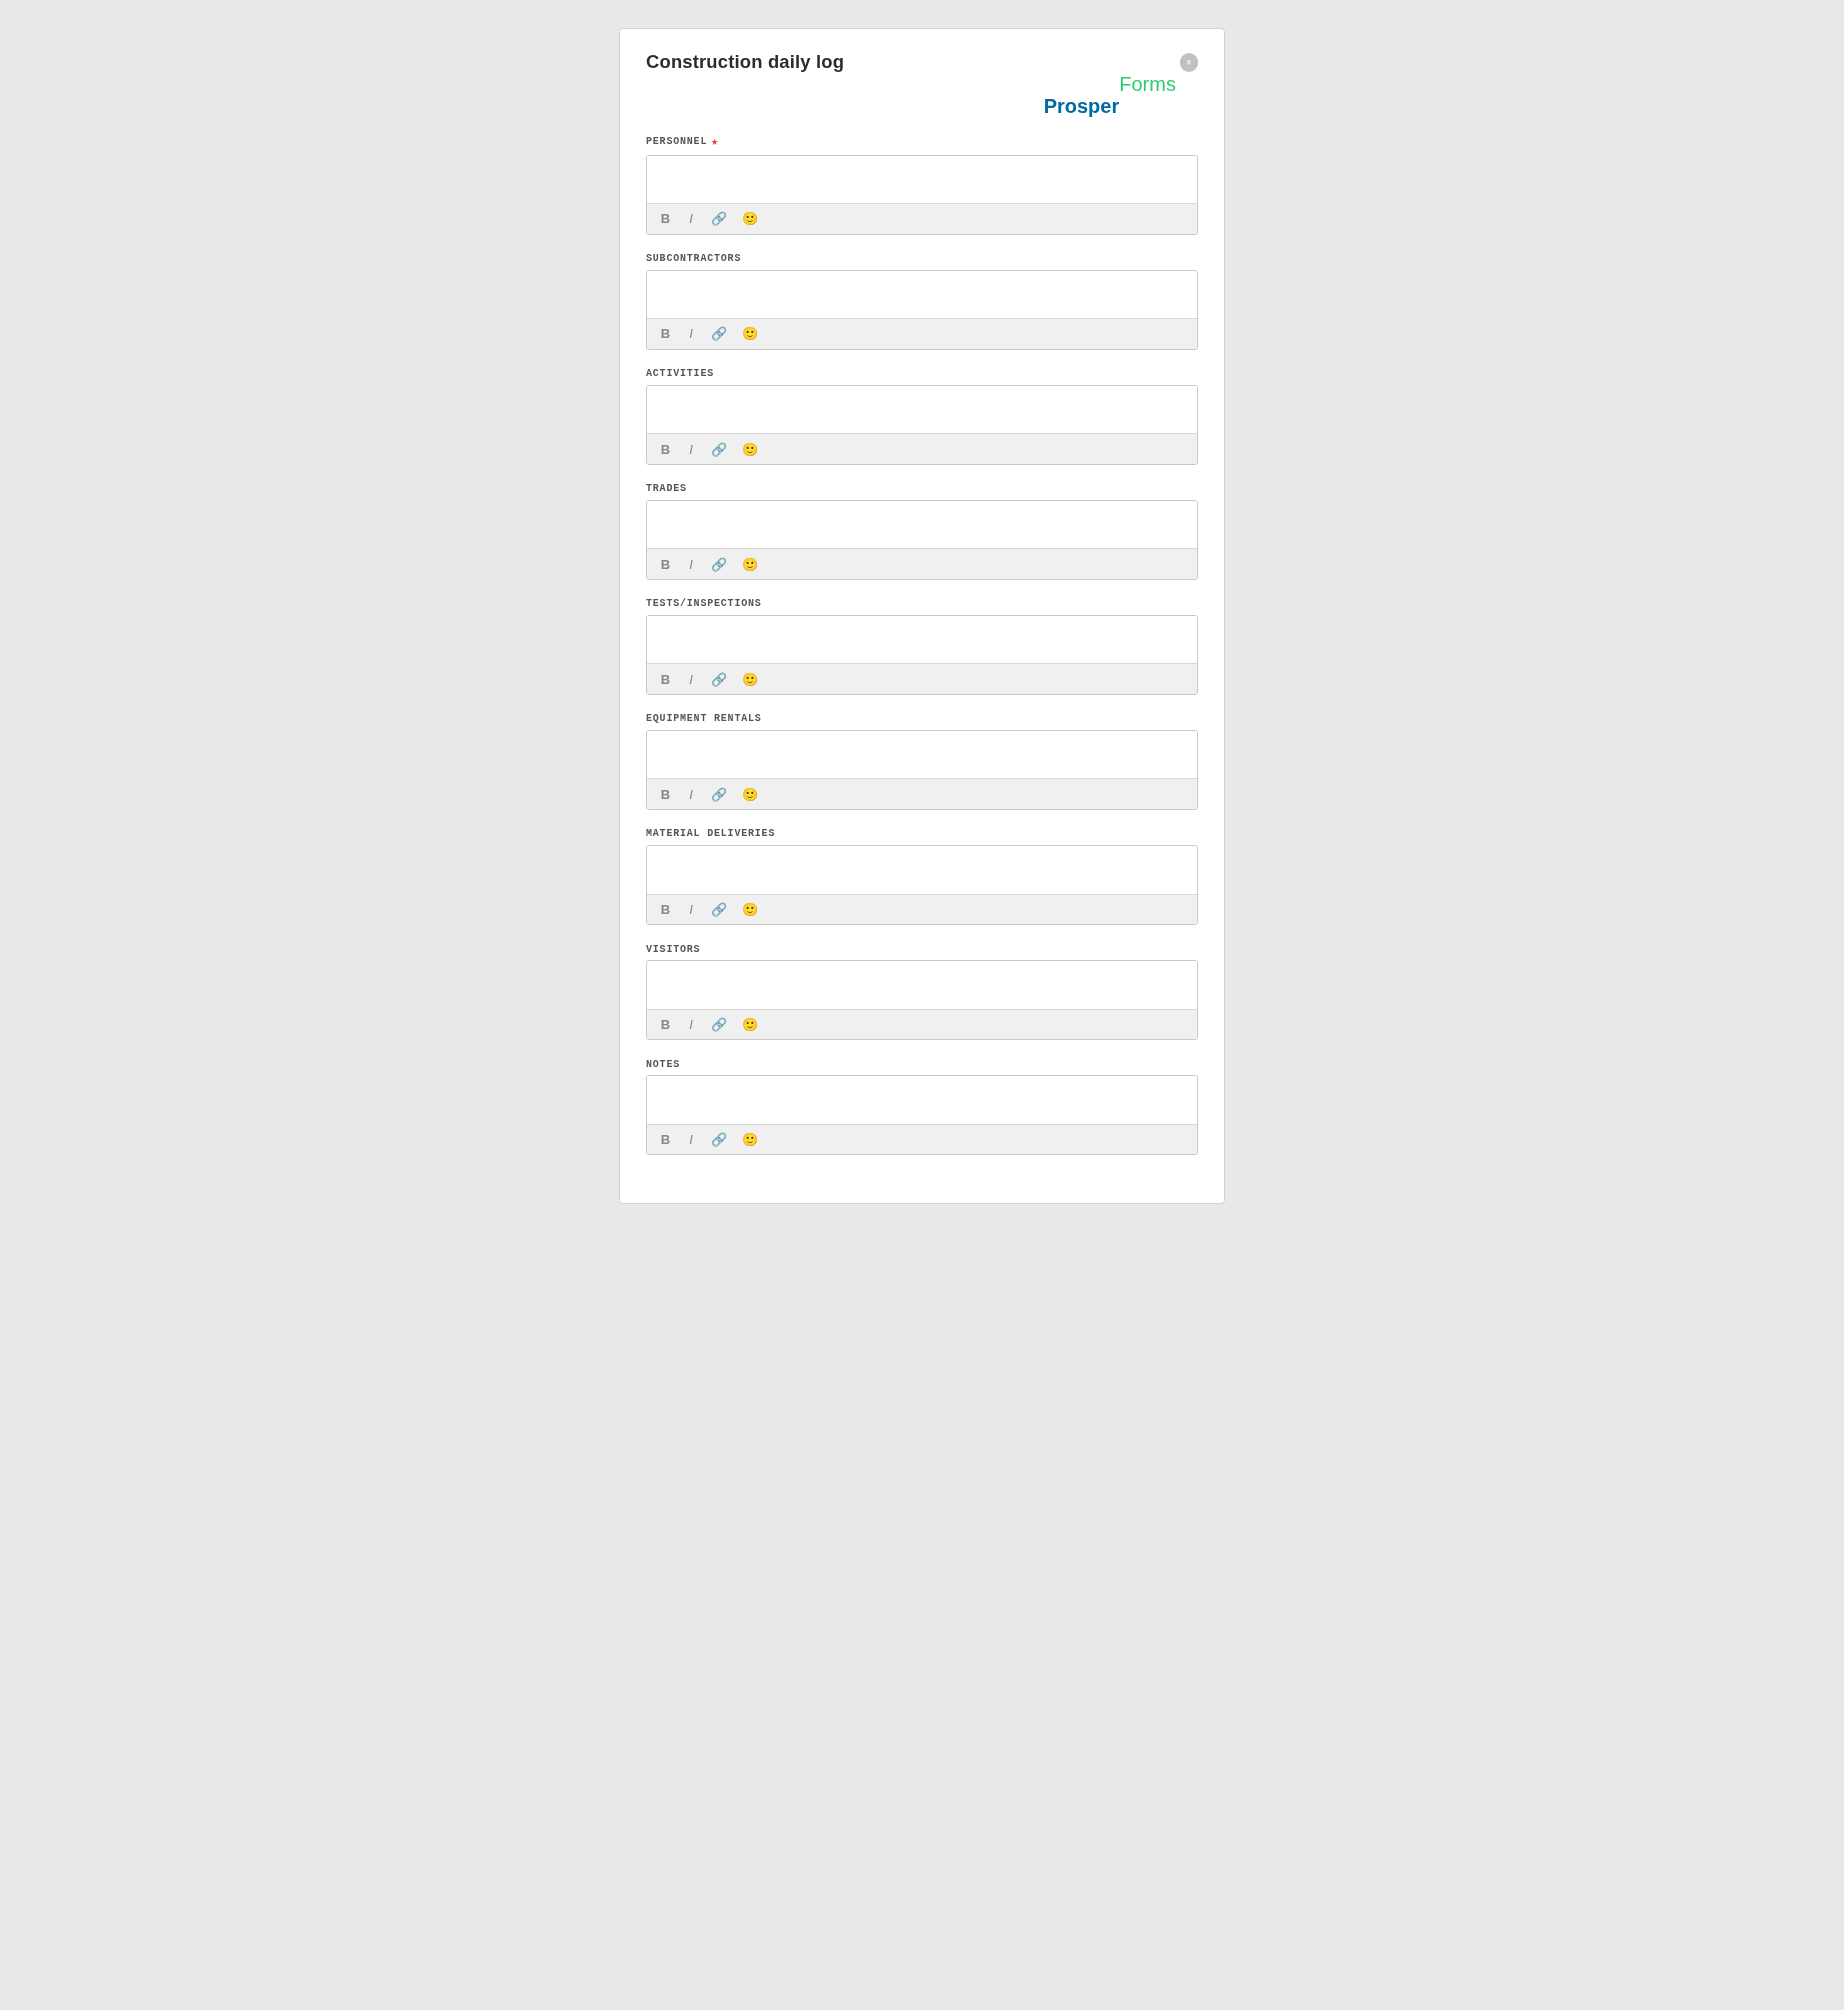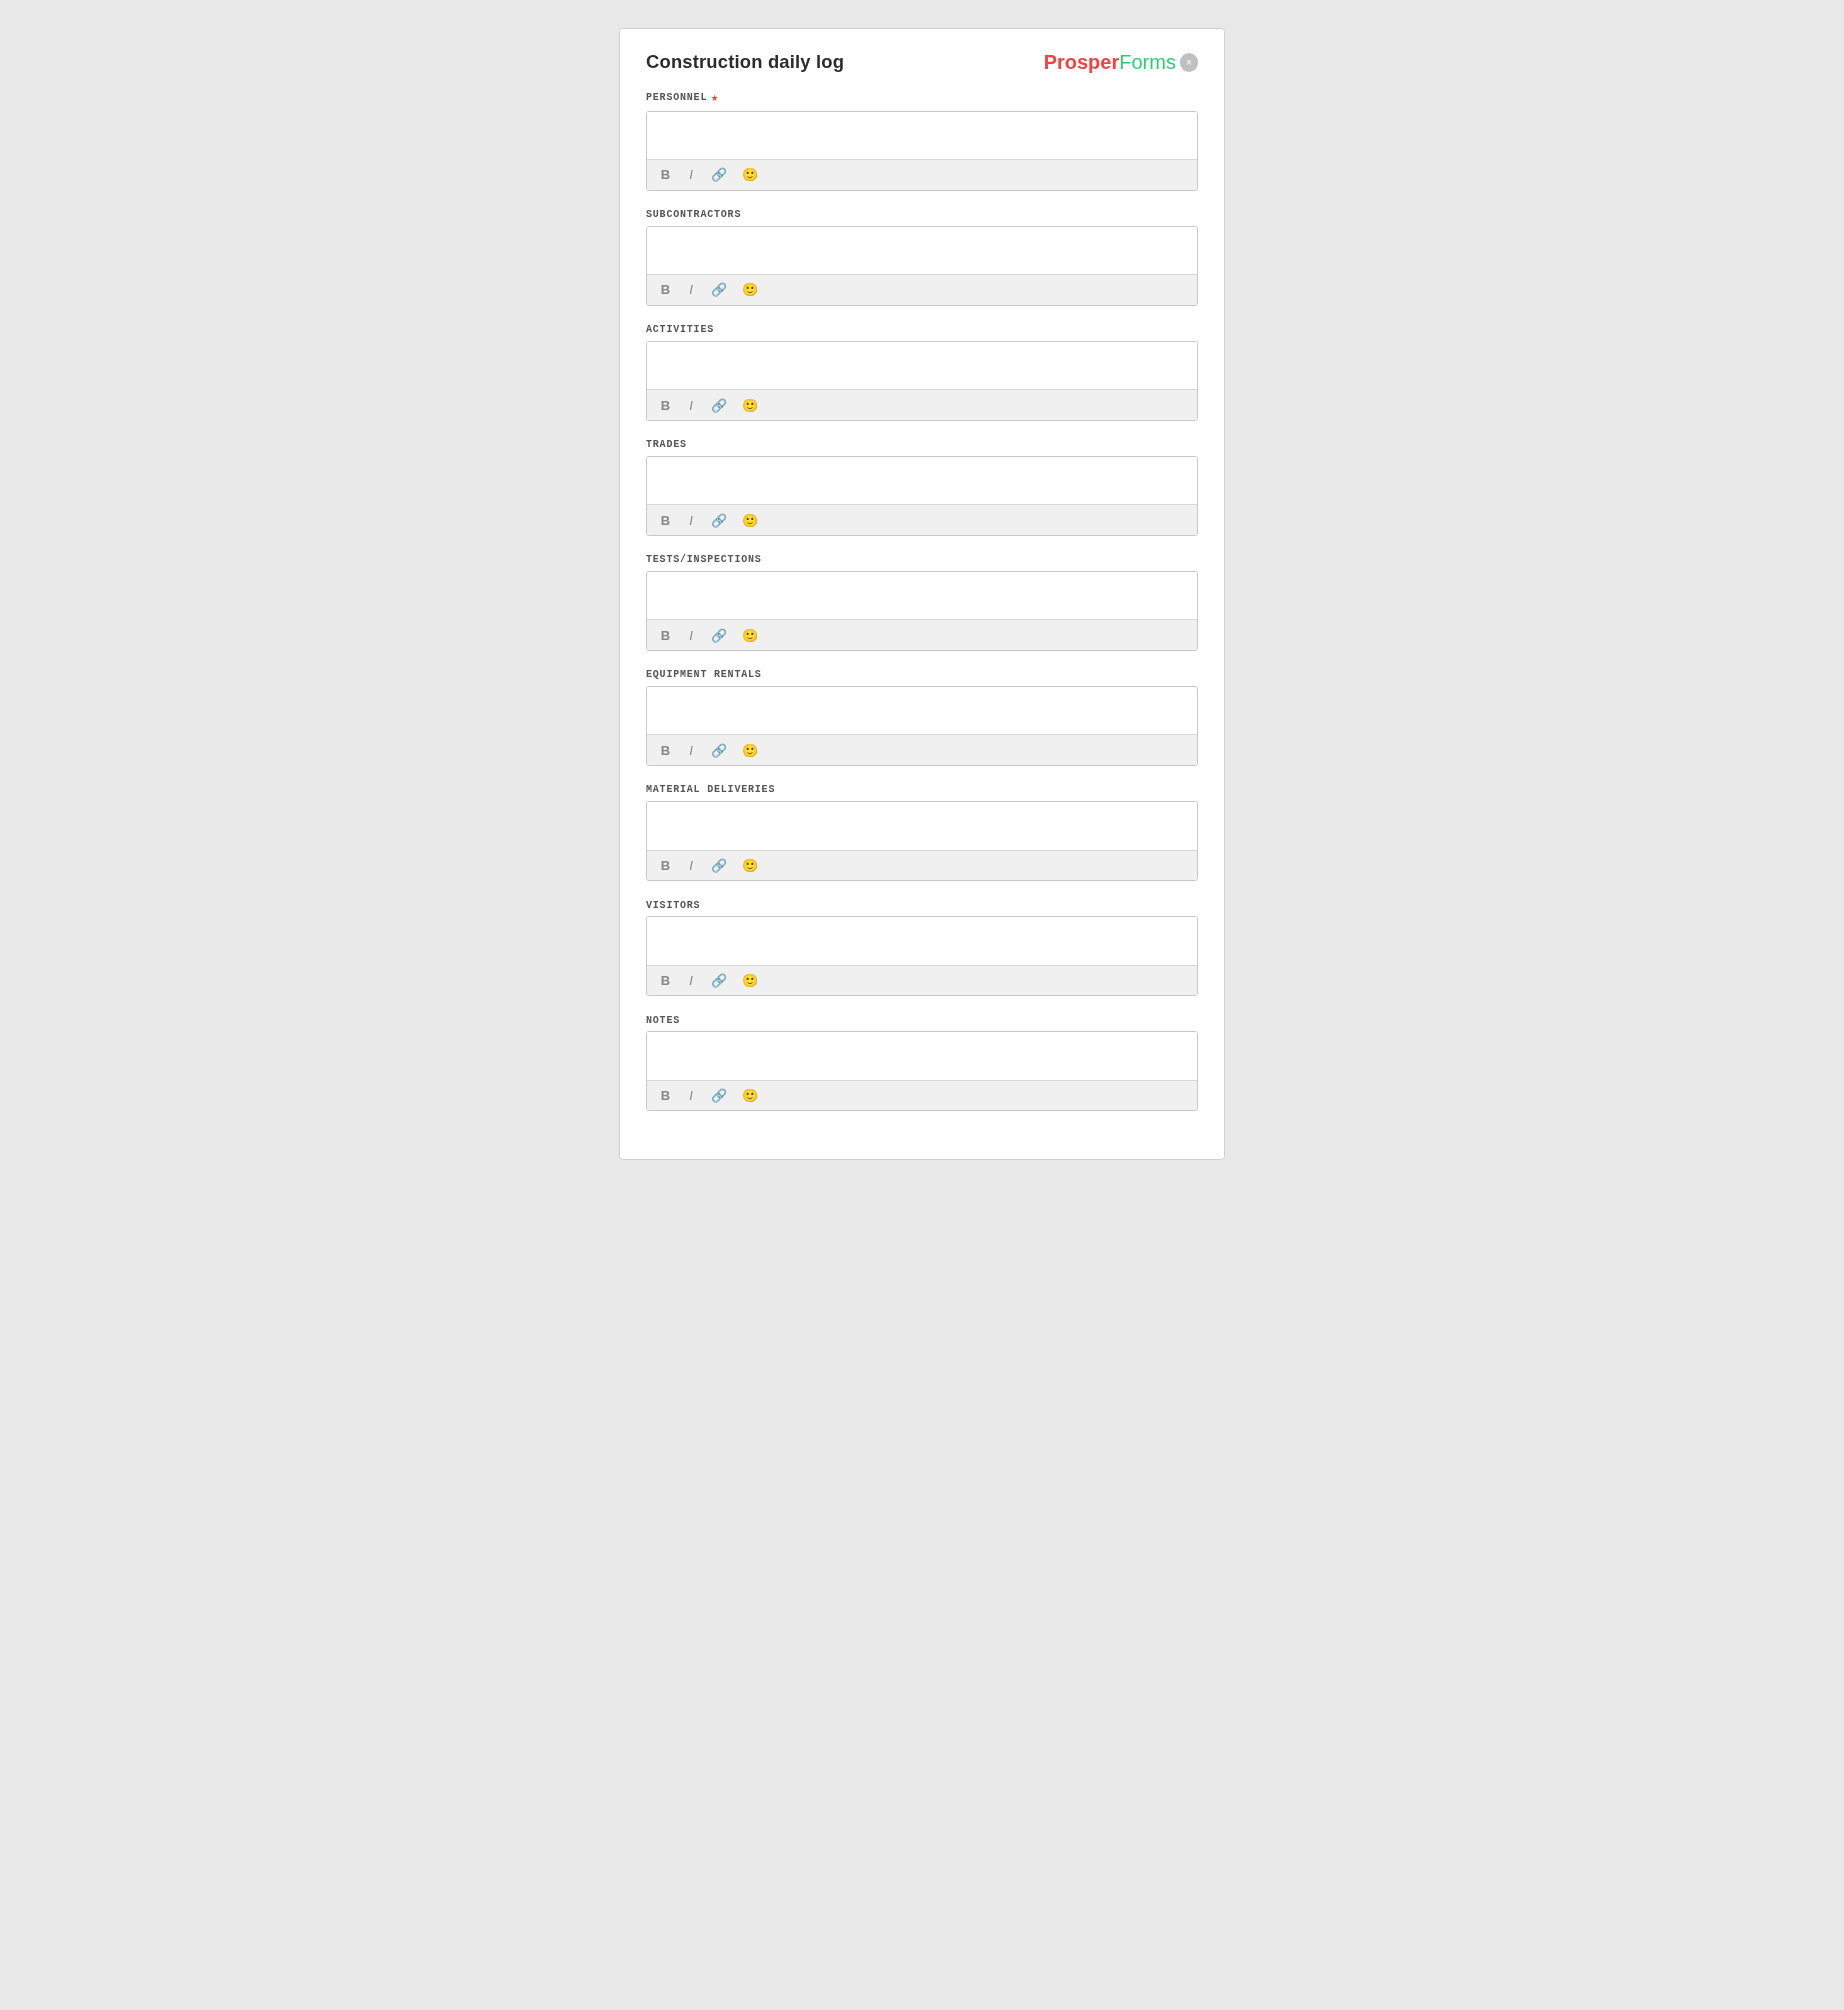--- a/index.html
+++ b/index.html
@@ -44,21 +44,22 @@
     .brand-logo {
       display: flex;
       align-items: center;
       gap: 0px;
       position: relative;
     }
 
     .brand-prosper {
       font-size: 20px;
       font-weight: 700;
-      color: #ef4444;
+      color: #0369a1;
+      margin-top: 44px;
     }
 
     .brand-forms {
       font-size: 20px;
       font-weight: 400;
       color: #2ecc71;
     }
 
     .close-btn {
       width: 18.4px;

